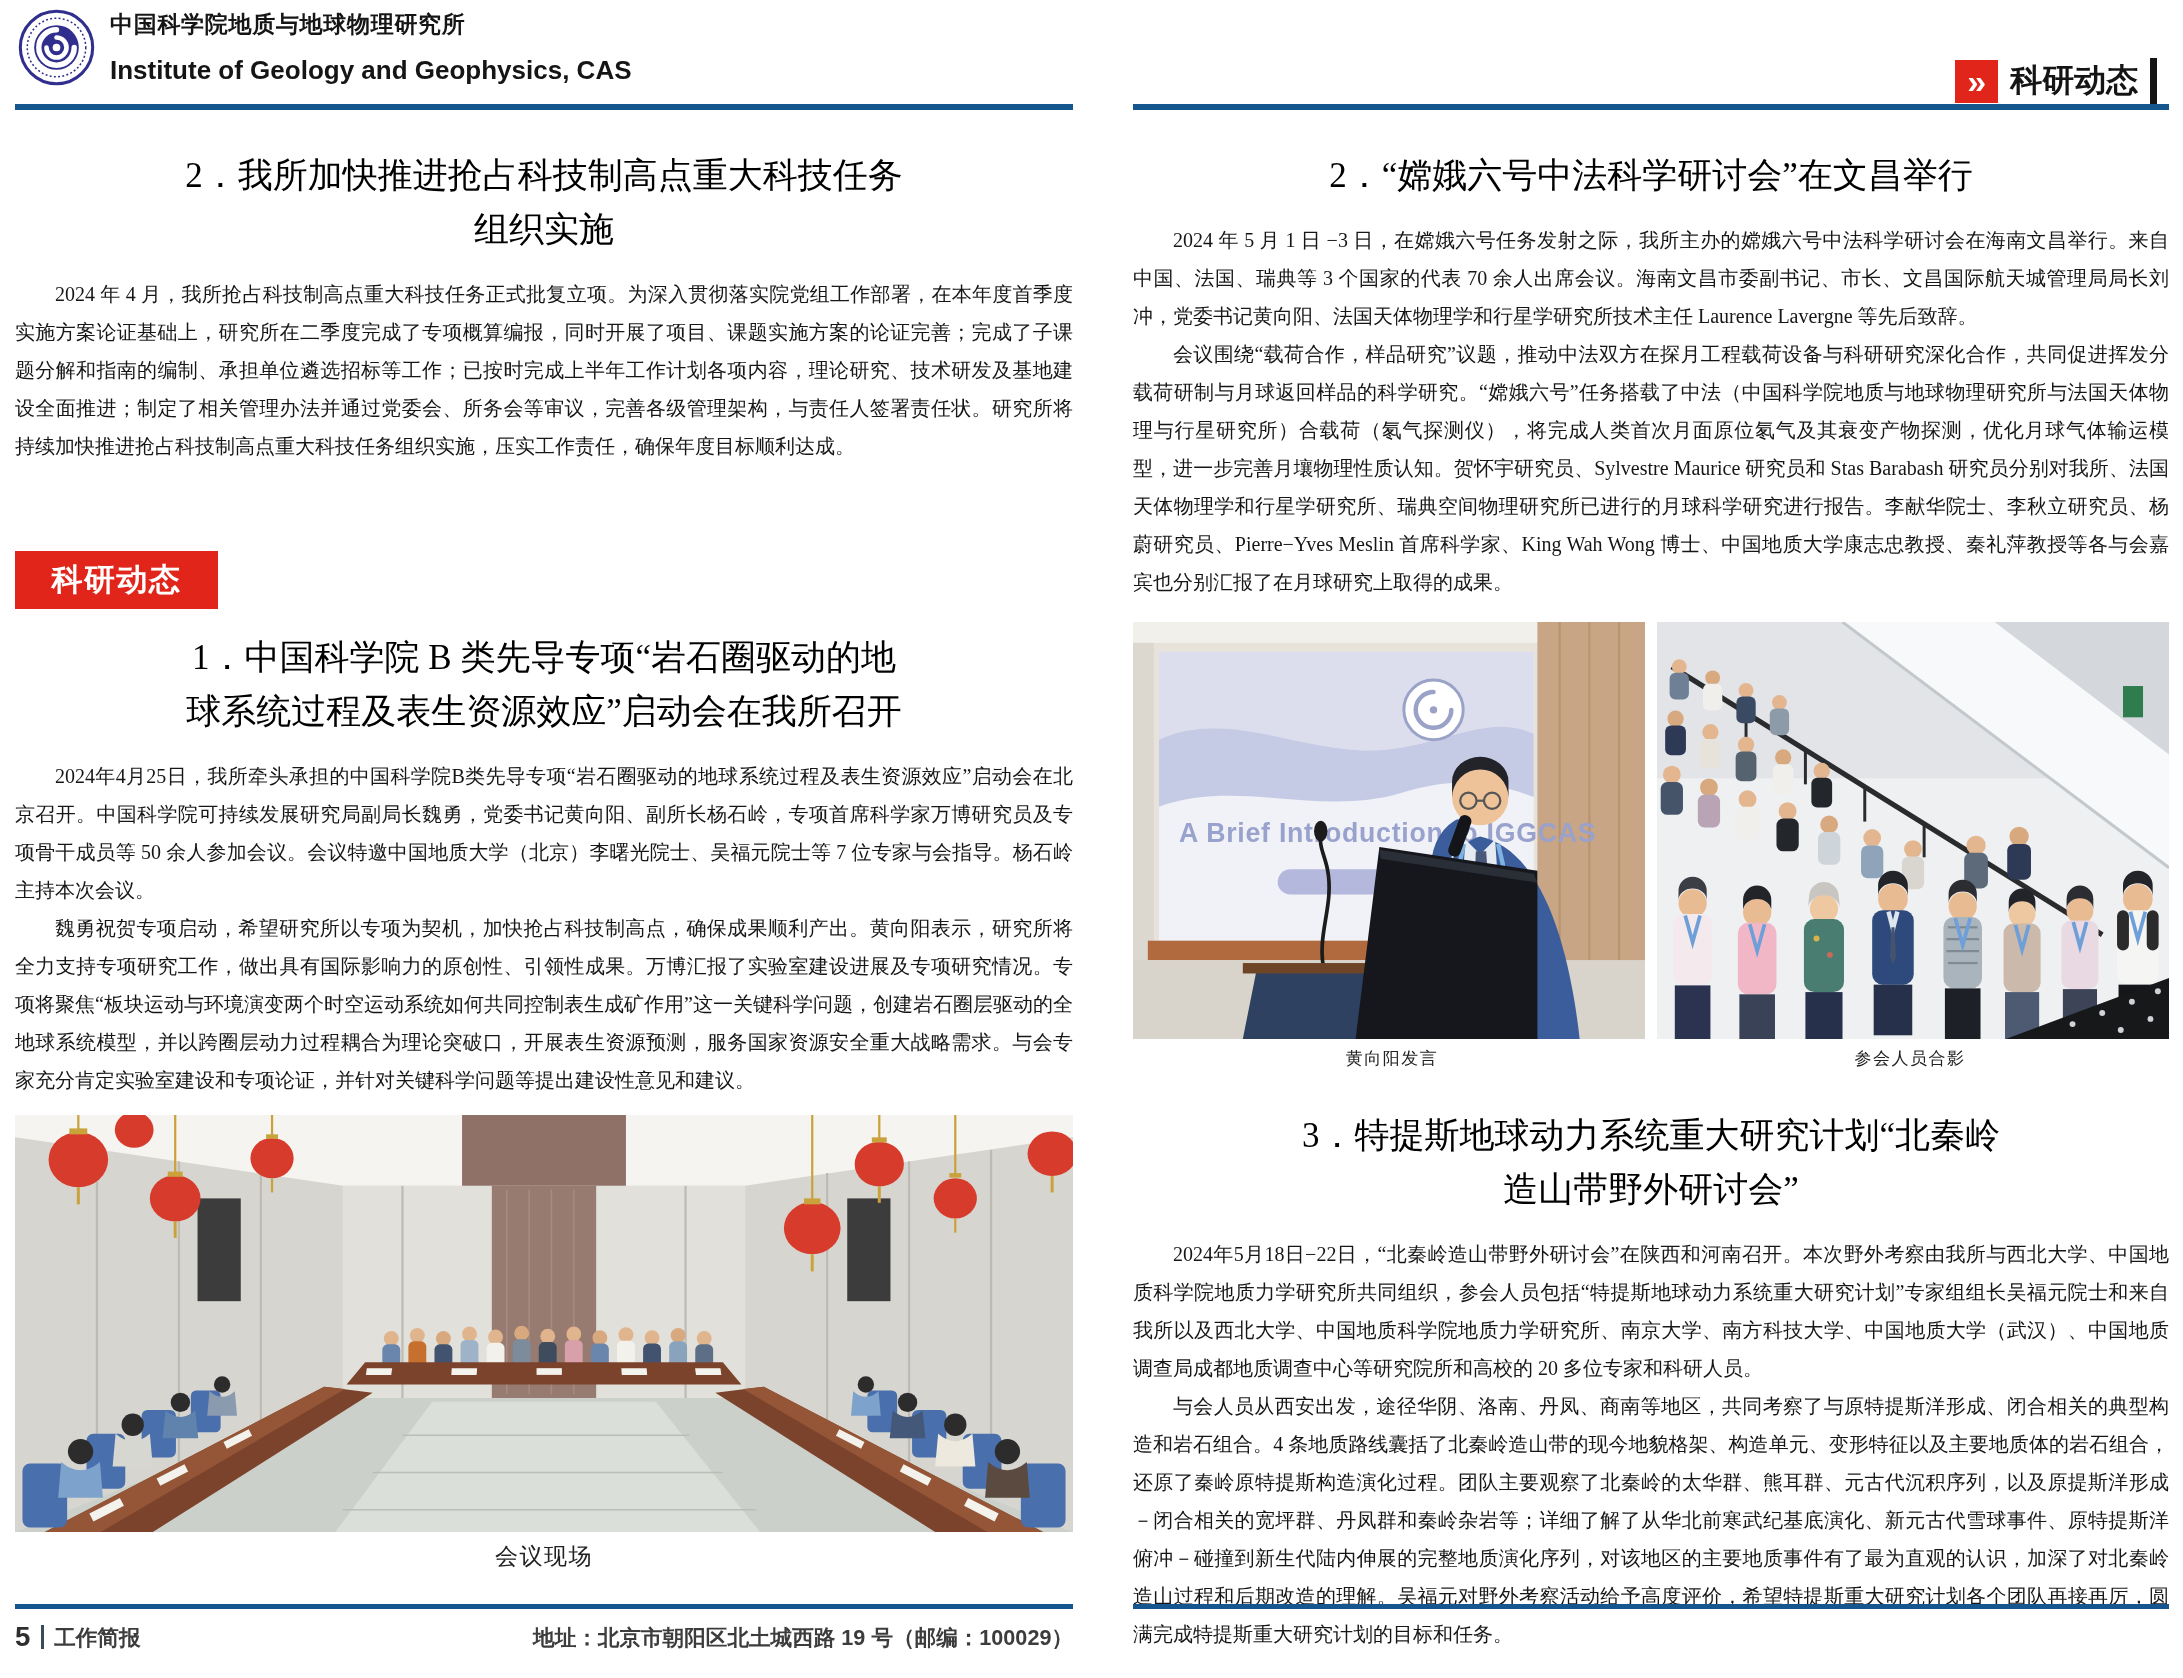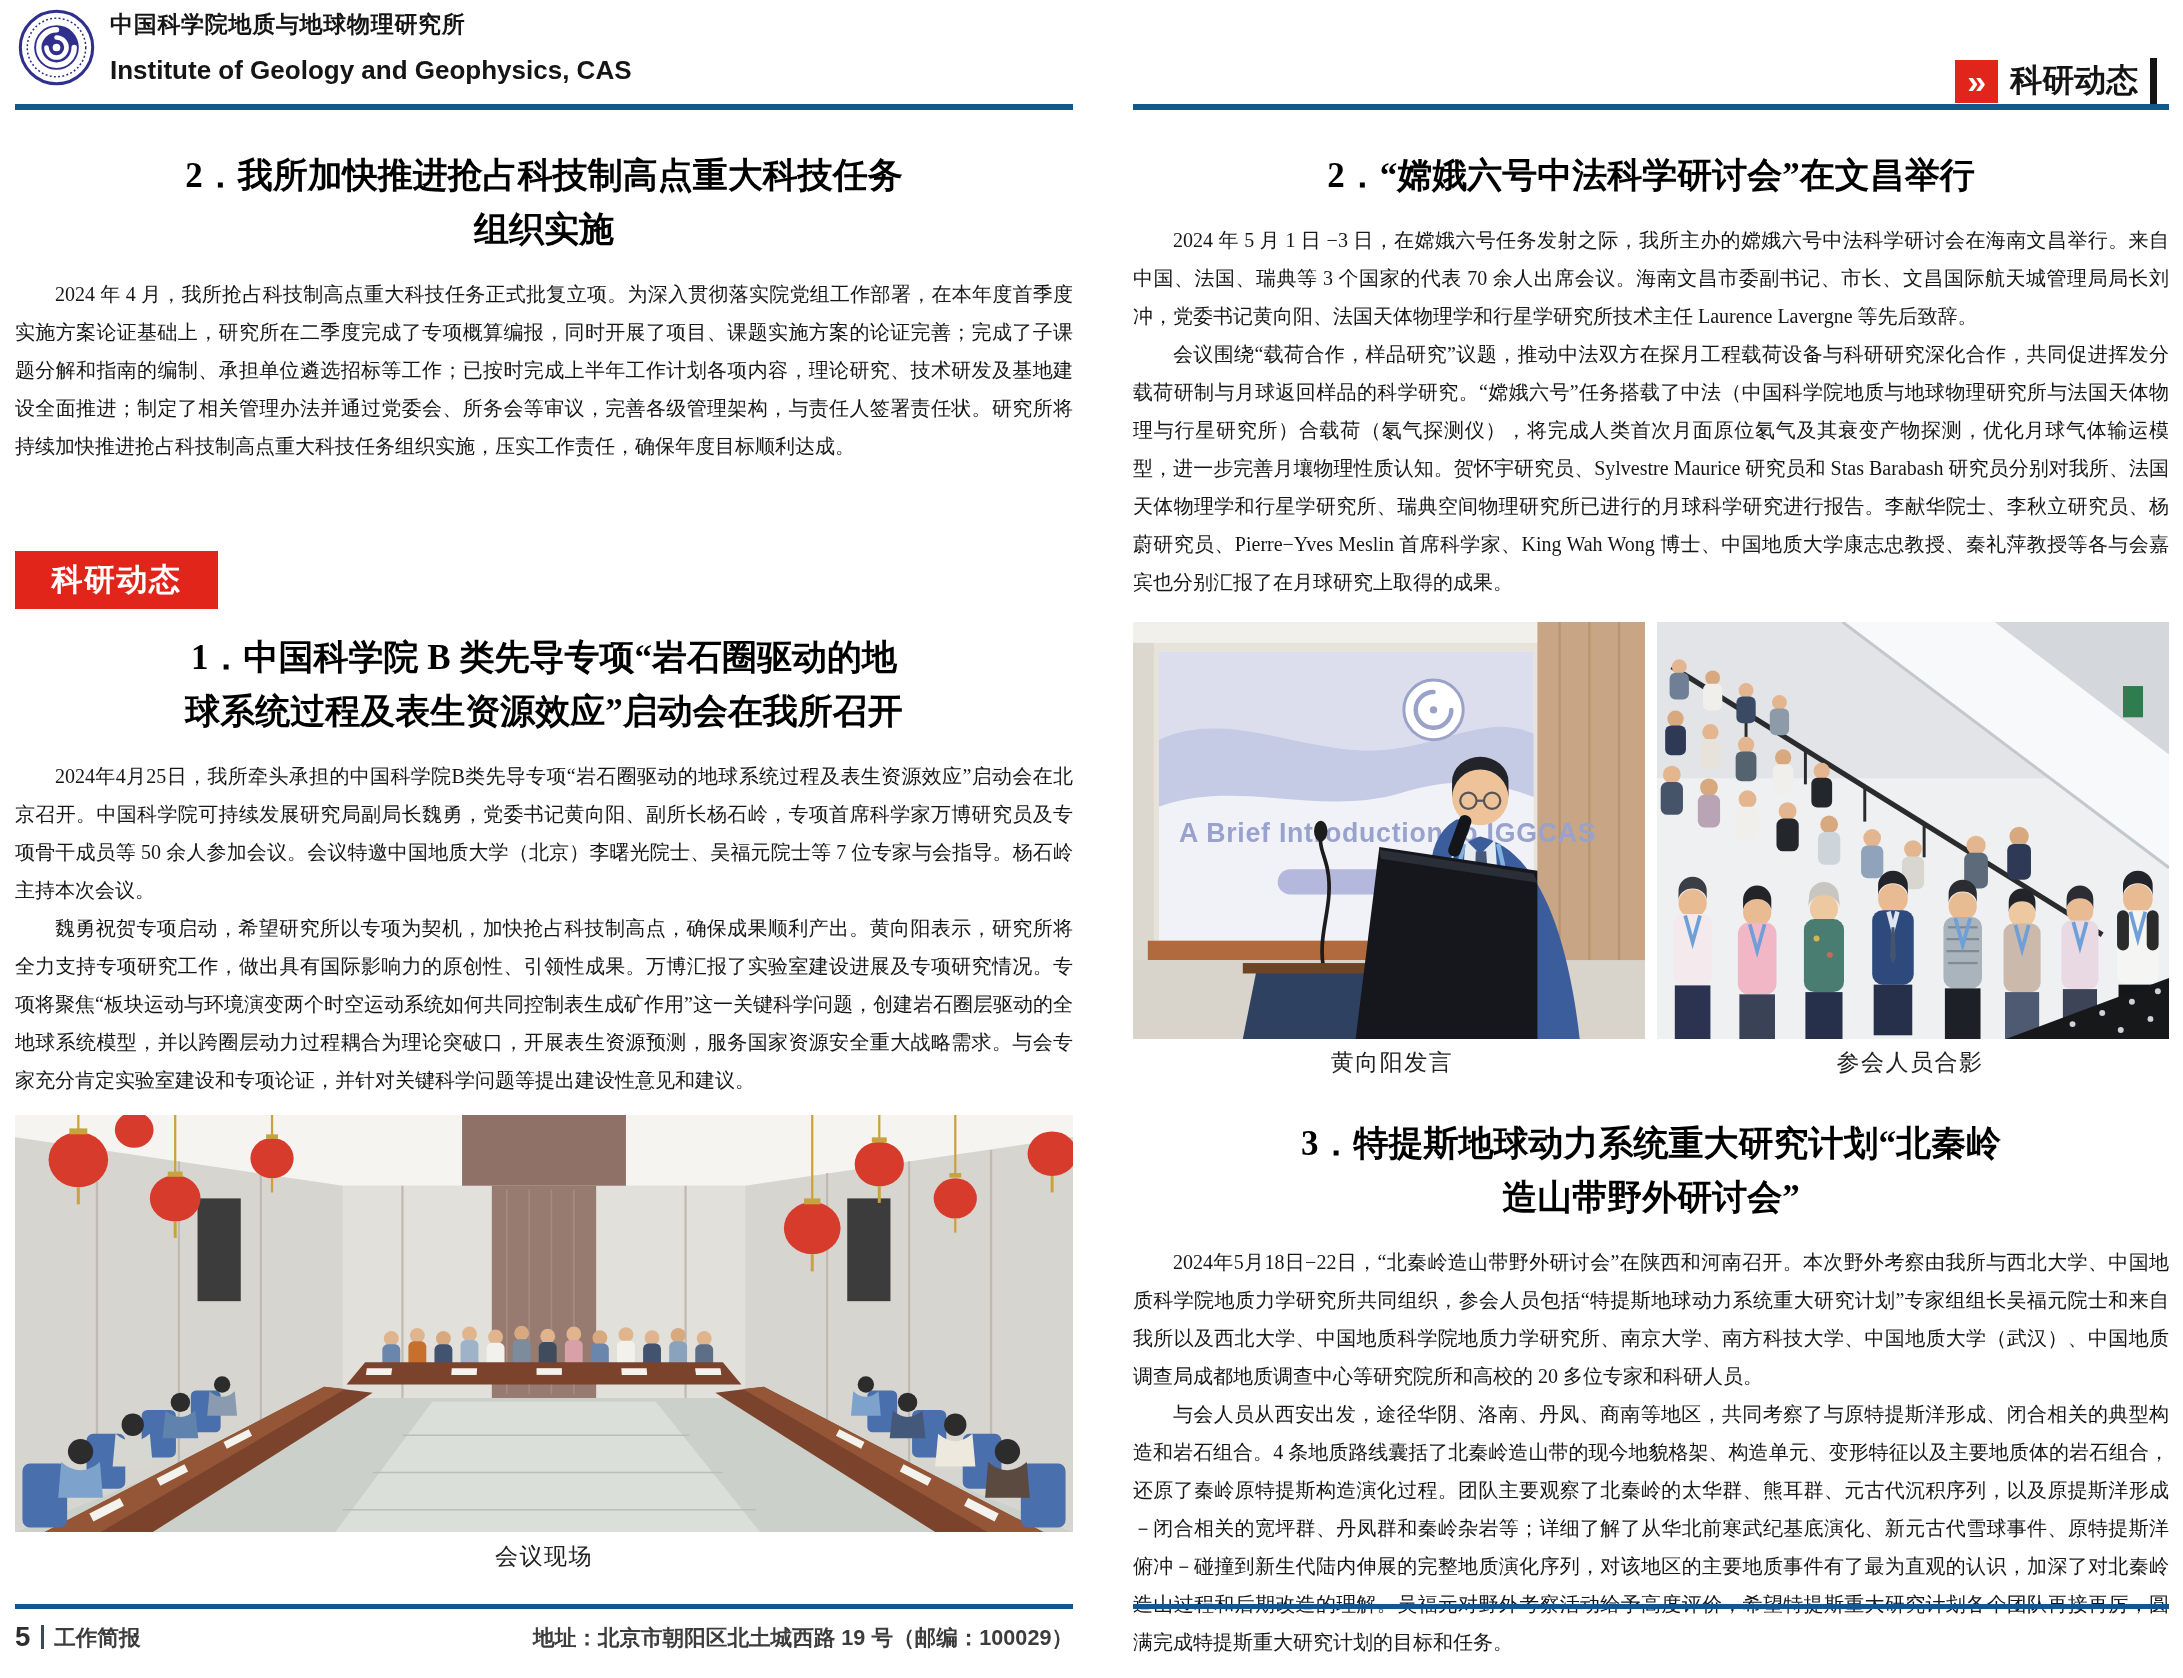--- a/index.html
+++ b/index.html
@@ -16,36 +16,36 @@
   .org-cn{font-size:23px;font-weight:bold;color:#151515;letter-spacing:0.7px;}
   .org-en{font-size:26px;font-weight:bold;color:#151515;}
   
   .tag-row{position:absolute;top:58px;right:12px;display:flex;align-items:center;gap:12px;}
   .tag-box{width:43px;height:43px;background:#e2251b;color:#fff;display:flex;align-items:center;justify-content:center;
            font-family:"Liberation Sans","DejaVu Sans",sans-serif;font-size:34px;font-weight:bold;line-height:1;}
   .tag-text{font-family:"Liberation Sans","DejaVu Sans",sans-serif;font-size:32px;font-weight:bold;color:#141414;}
   .tag-bar{width:6.7px;height:46px;background:#141414;}
   
   .content{position:absolute;top:109px;left:0;right:0;}
-  .headline{margin:0;text-align:center;font-size:35px;line-height:54px;font-weight:bold;color:#000;}
+  .headline{margin:0;text-align:center;font-size:35px;line-height:54px;font-weight:normal;color:#000;}
   .body-p{margin:0;font-size:20px;line-height:38px;text-align:justify;text-indent:2em;color:#161616;}
   .mt-title-top{margin-top:40px;}
   .mt-para{margin-top:18px;}
   .badge{margin-top:86px;width:203px;height:58px;background:#e2251b;color:#ffffff;display:flex;align-items:center;justify-content:center;
          font-family:"Liberation Sans","DejaVu Sans",sans-serif;font-size:31px;font-weight:bold;letter-spacing:1.5px;}
   .mt-s1{margin-top:22px;}
   figure{margin:0;}
   .photo{margin-top:16.4px;width:100%;display:block;}
   .photo svg{display:block;width:100%;height:417px;}
   .caption{margin-top:9px;text-align:center;font-size:23px;color:#222;letter-spacing:1.5px;}
   .photo-pair{margin-top:21px;display:flex;gap:12px;}
   .photo-pair .half{flex:1 1 0;}
   .photo-pair svg{display:block;width:100%;height:417px;}
   .caption-pair{display:flex;margin-top:7.5px;}
-  .caption-pair span{flex:1 1 0;text-align:center;font-size:23px;color:#222;letter-spacing:1.5px;}
+  .caption-pair span{flex:1 1 0;text-align:center;font-size:17px;color:#222;letter-spacing:1.5px;}
   .mt-s3{margin-top:39px;}
   
   .foot-rule{position:absolute;left:0;right:0;top:1604px;height:5.2px;background:#15568f;}
   .foot-row{position:absolute;left:0;right:0;top:1621px;display:flex;justify-content:space-between;align-items:center;
             font-family:"Liberation Sans","DejaVu Sans",sans-serif;font-size:21.6px;font-weight:600;color:#3c3c3c;}
   .foot-left,.foot-right{display:flex;align-items:center;}
   .pgnum{font-size:27.6px;font-weight:bold;color:#2e2e2e;}
   .foot-bar{display:inline-block;width:3px;height:24px;background:#3c4a58;margin:0 10.4px;}
 </style>
 </head>

